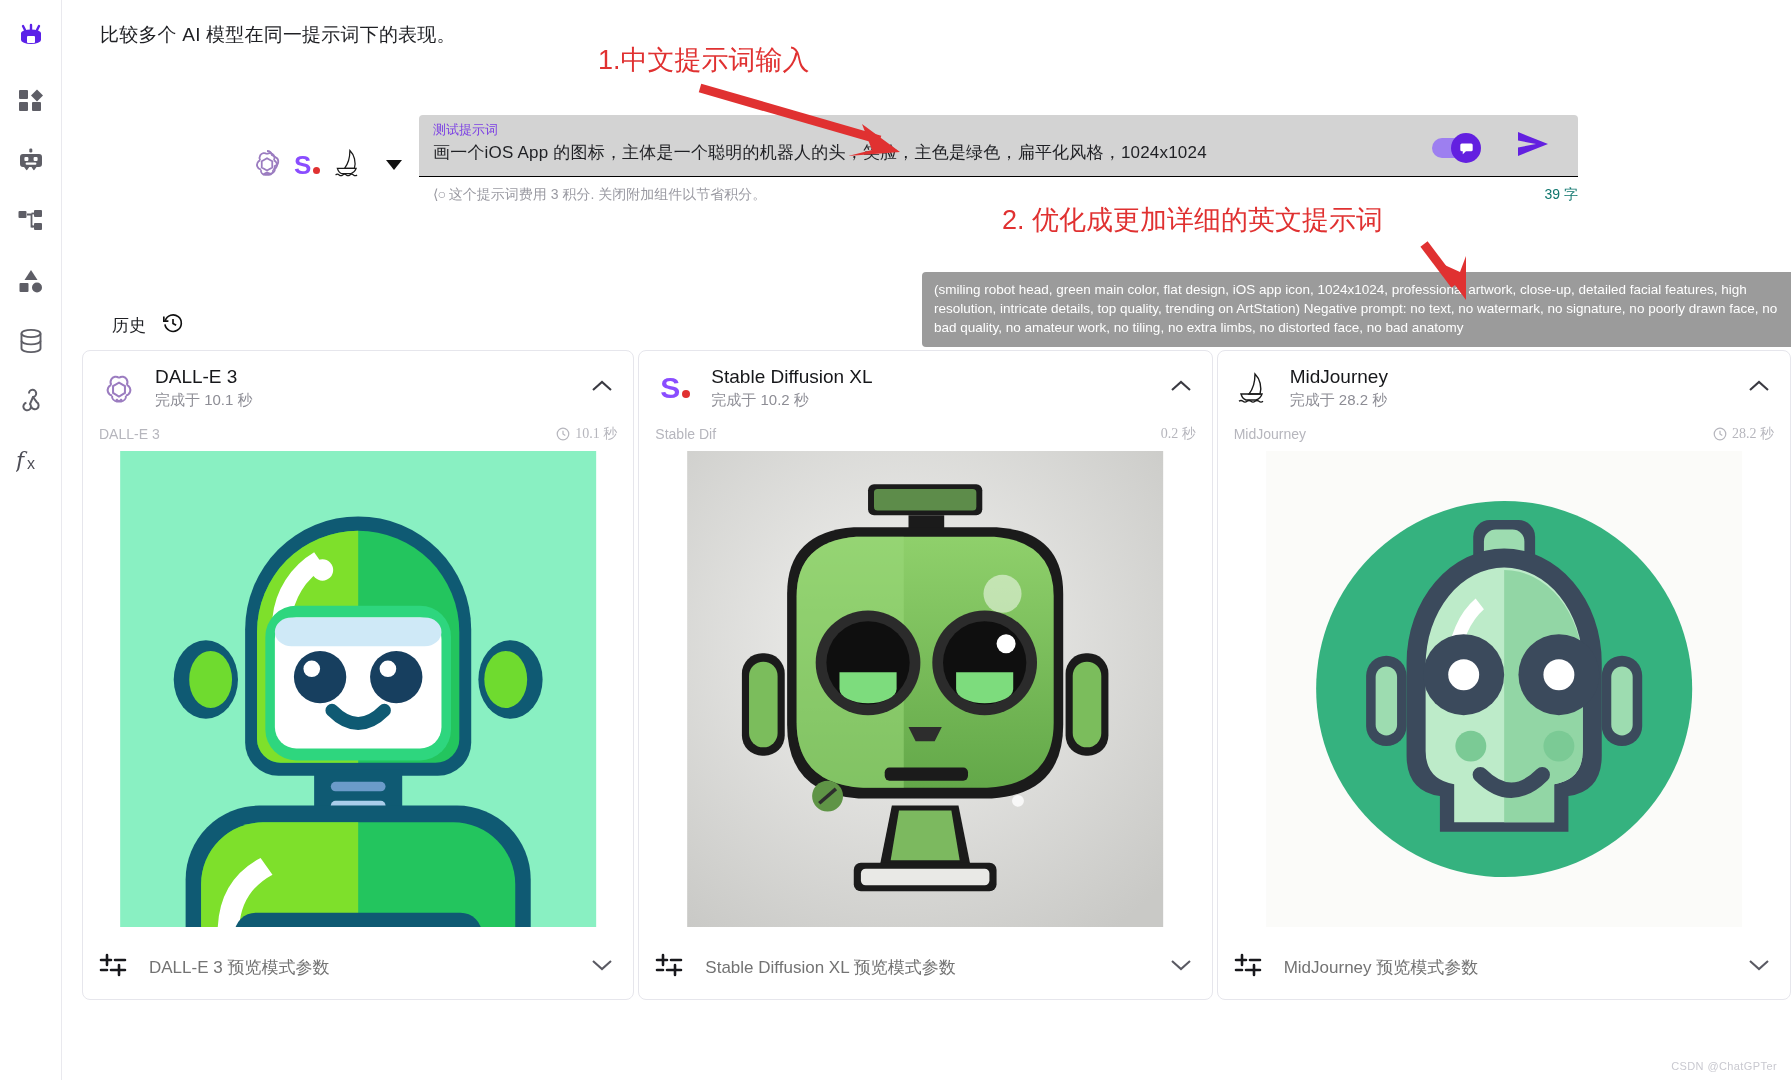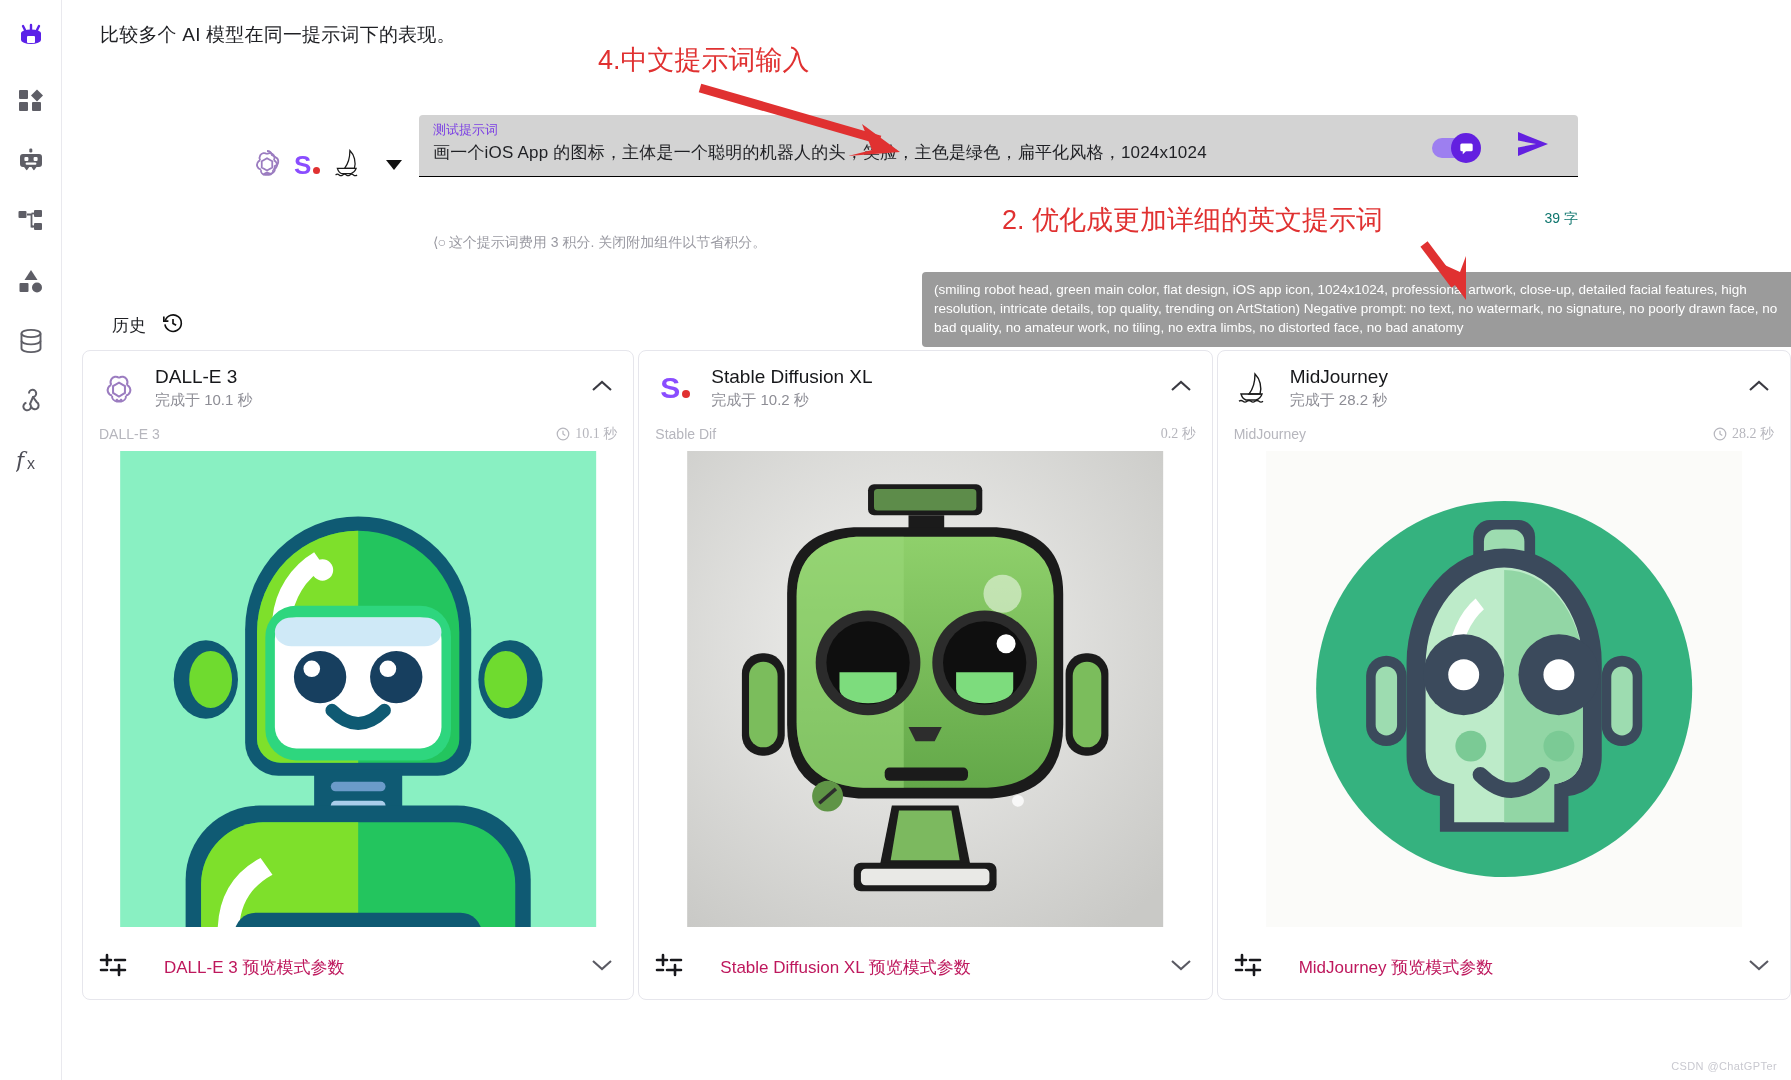--- a/index.html
+++ b/index.html
@@ -61,21 +61,21 @@
     display: flex; align-items: center; justify-content: center;
   }
   .send-btn {
     position: absolute; right: 28px; top: 14px; cursor: pointer;
   }
 
   .helper-row {
     position: absolute; left: 371px; top: 186px; width: 1145px;
     display: flex; justify-content: space-between; align-items: center;
   }
-  .helper-text { font-size: 14px; color: #9a9aa2; margin-top: 48px; }
+  .helper-text { font-size: 14px; color: #9a9aa2; }
   .char-count { font-size: 14px; color: #0f766e; }
 
   
   .tooltip {
     position: absolute; left: 860px; top: 272px; width: 873px; min-height: 62px;
     background: #9b9b9b; color: #ffffff; border-radius: 4px;
     padding: 8px 12px 10px 12px; font-size: 13.5px; line-height: 19px;
   }
 
   
@@ -106,21 +106,21 @@
   .card-meta .dur { display: flex; align-items: center; gap: 5px; font-family: Liberation Serif, serif; }
 
   .img-wrap { padding: 0 16px; }
   .gen-img { width: 100%; height: 476px; display: block; border-radius: 2px; }
   .card.wide .gen-img { height: 476px; }
 
   .card-foot {
     display: flex; align-items: center; gap: 22px;
     padding: 16px 16px 18px 16px; margin-top: 10px;
   }
-  .foot-label { flex: 1; font-size: 17px; color: #be185d; margin-left: 15px; }
+  .foot-label { flex: 1; font-size: 17px; color: #737373; }
 
   
   .anno { position: absolute; color: #e03131; font-size: 26px; white-space: nowrap; }
   #anno1 { left: 598px; top: 42px; font-size: 27px; }
   #anno2 { left: 978px; top: 202px; font-size: 27px; margin-left: 24px; }
   #anno3 { left: 752px; top: 431px; font-size: 27px; color: #e8342c; }
   .arrow-svg { position: absolute; pointer-events: none; }
 
   .watermark {
     position: absolute; right: 14px; bottom: 8px;
@@ -541,21 +541,21 @@
               </svg>
           </span>
         </div>
       </div>
 
     </div>
 
     <div class="watermark">CSDN @ChatGPTer</div>
   </div>
 
-  <div id="anno1" class="anno">4.中文提示词输入</div>
+  <div id="anno1" class="anno">1.中文提示词输入</div>
   <div id="anno2" class="anno">2. 优化成更加详细的英文提示词</div>
 
   <svg class="arrow-svg" style="left:0;top:0;width:1791px;height:1080px;">
     <g>
       <path d="M700 88 L880 140" stroke="#e03131" stroke-width="9" fill="none"></path>
       <path d="M900 152 L862 124 L872 150 L848 156 Z" fill="#e03131"></path>
     </g>
     <g>
       <path d="M1424 244 L1455 285" stroke="#e03131" stroke-width="9" fill="none"></path>
       <path d="M1466 300 L1438 262 L1460 272 L1466 256 Z" fill="#e03131"></path>

